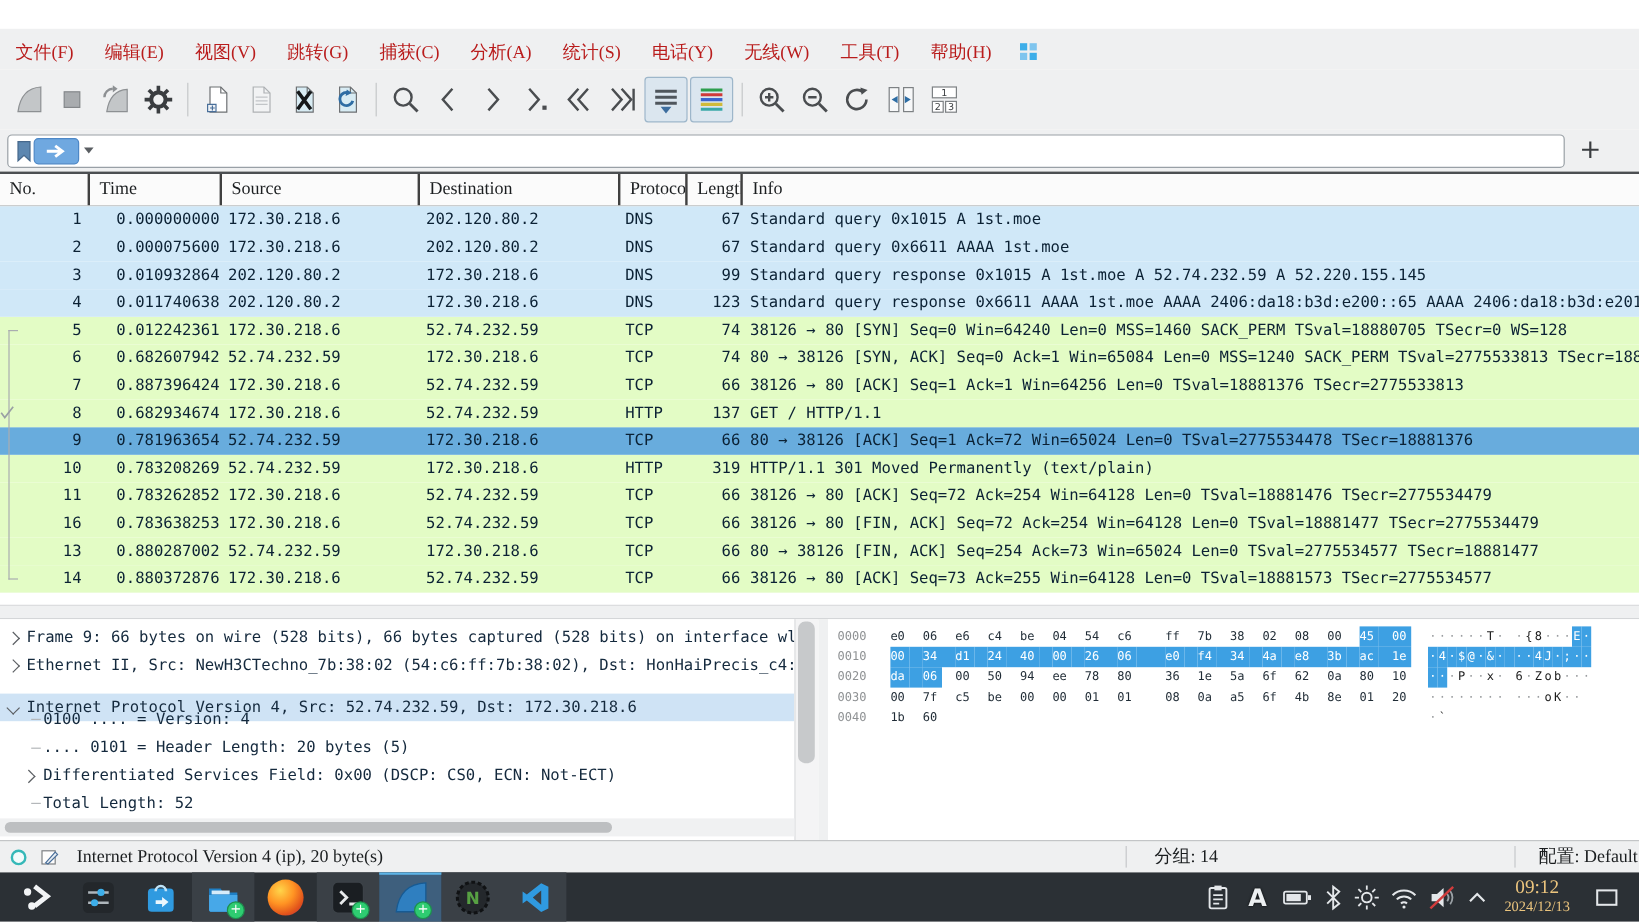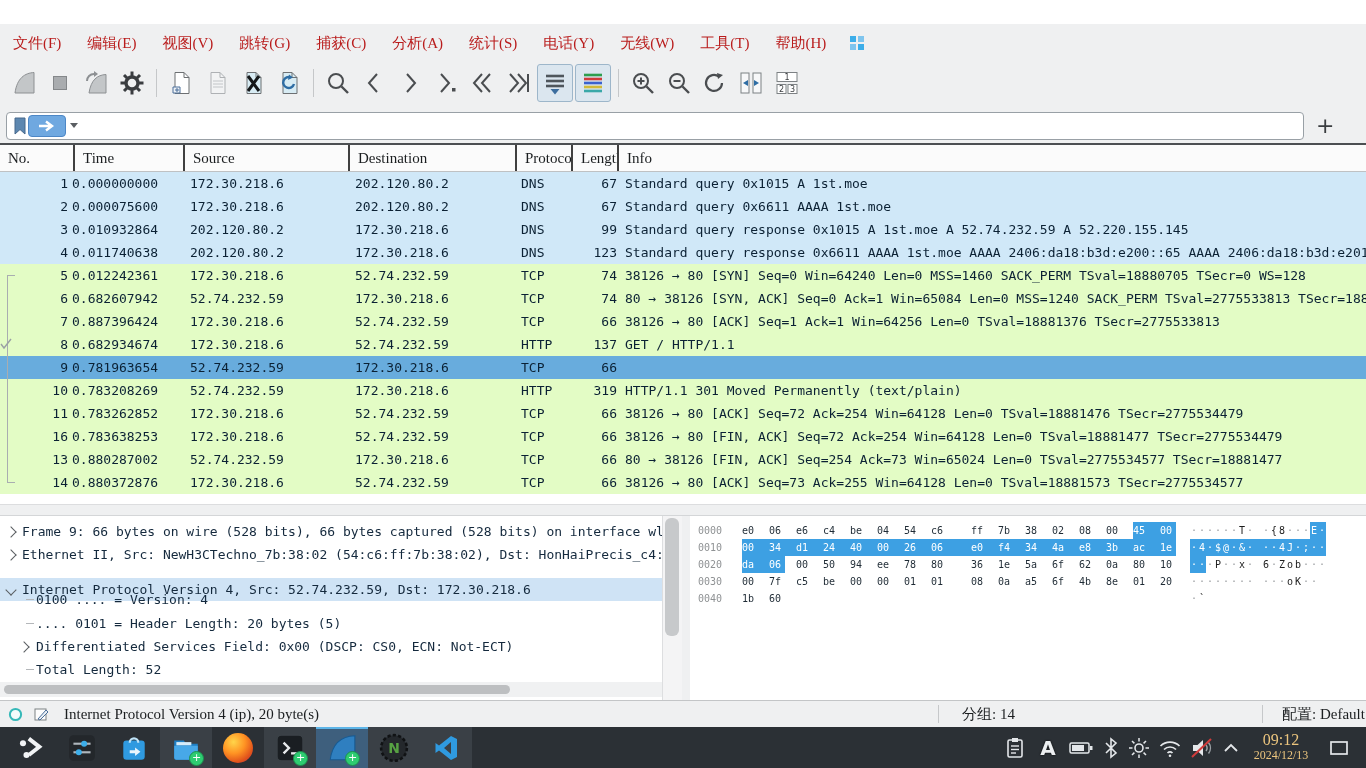--- a/index.html
+++ b/index.html
@@ -26,21 +26,21 @@
   
   #pktheader{left:0;top:145px;width:1366px;height:27px;background:#fbfbfb;border-bottom:1px solid #bfc1c3;box-sizing:border-box;font-size:15px;color:#1b1e20;}
   .hcell{position:absolute;top:0;height:26px;line-height:26px;padding-left:8px;border-right:2px solid #404040;box-sizing:border-box;overflow:hidden;white-space:nowrap;}
   #pktrows{left:0;top:172px;width:1366px;height:322px;font-family:"DejaVu Sans Mono","Liberation Mono",monospace;font-size:13px;color:#0b2134;}
   .prow{position:absolute;left:0;width:1366px;height:23px;line-height:23px;white-space:nowrap;}
   .prow.blue{background:#d0e8f8;}
   .prow.green{background:#e3fcc5;}
   .prow.sel{background:#68acdd;}
   .pc{position:absolute;top:0;height:23px;overflow:hidden;}
   .pc.no{left:0;width:68px;text-align:right;}
-  .pc.time{left:72px;width:104px;}
+  .pc.time{left:88px;width:104px;text-align:center;}
   .pc.src{left:190px;width:158px;}
   .pc.dst{left:355px;width:160px;}
   .pc.proto{left:521px;width:50px;}
   .pc.len{left:571px;width:46px;text-align:right;}
   .pc.info{left:625px;width:741px;}
   .bracket{position:absolute;background:#a9adb0;}
   
   #midgap1{left:0;top:494px;width:1366px;height:10px;background:#fff;}
   #splitter{left:0;top:504px;width:1366px;height:12px;background:#eff0f1;border-top:1px solid #dcdddf;border-bottom:1px solid #d4d6d8;box-sizing:border-box;}
   #detailpane{left:0;top:516px;width:662px;height:184px;background:#fff;overflow:hidden;
@@ -364,20 +364,21 @@
       <span class="pc len">319</span>
       <span class="pc info">HTTP/1.1 301 Moved Permanently  (text/plain)</span>
     </div>
     <div class="prow sel" style="top: 184px;">
       <span class="pc no">9</span>
       <span class="pc time">0.781963654</span>
       <span class="pc src">52.74.232.59</span>
       <span class="pc dst">172.30.218.6</span>
       <span class="pc proto">TCP</span>
       <span class="pc len">66</span>
+      <span class="pc info">80 → 38126 [ACK] Seq=1 Ack=72 Win=65024 Len=0 TSval=2775534478 TSecr=18881376</span>
     </div>
     <div class="prow green" style="top: 161px;">
       <span class="pc no">8</span>
       <span class="pc time">0.682934674</span>
       <span class="pc src">172.30.218.6</span>
       <span class="pc dst">52.74.232.59</span>
       <span class="pc proto">HTTP</span>
       <span class="pc len">137</span>
       <span class="pc info">GET / HTTP/1.1</span>
     </div>

